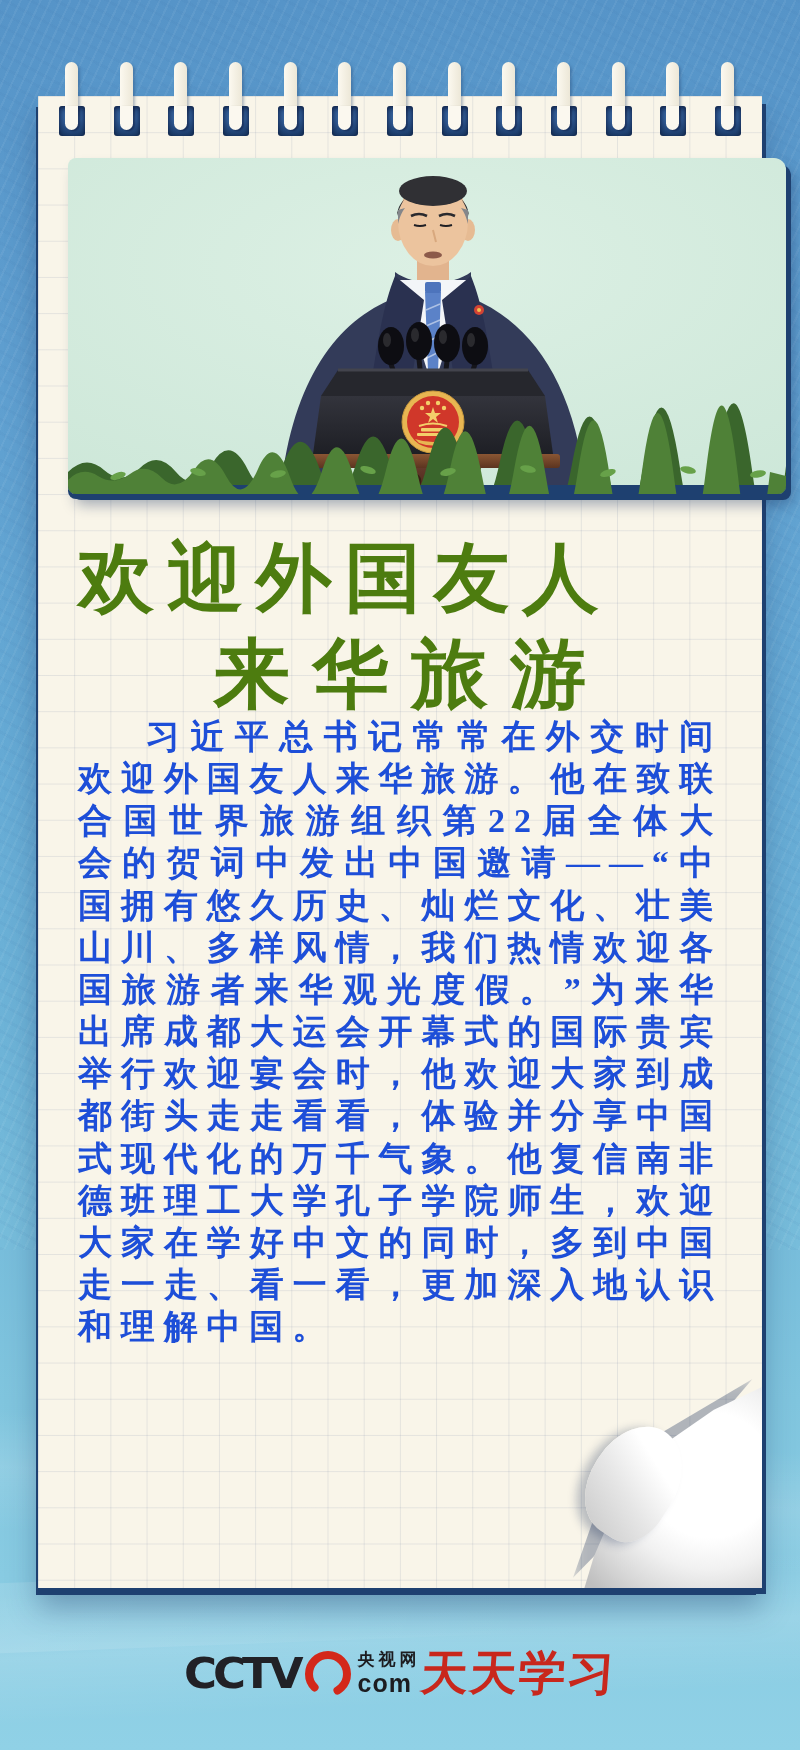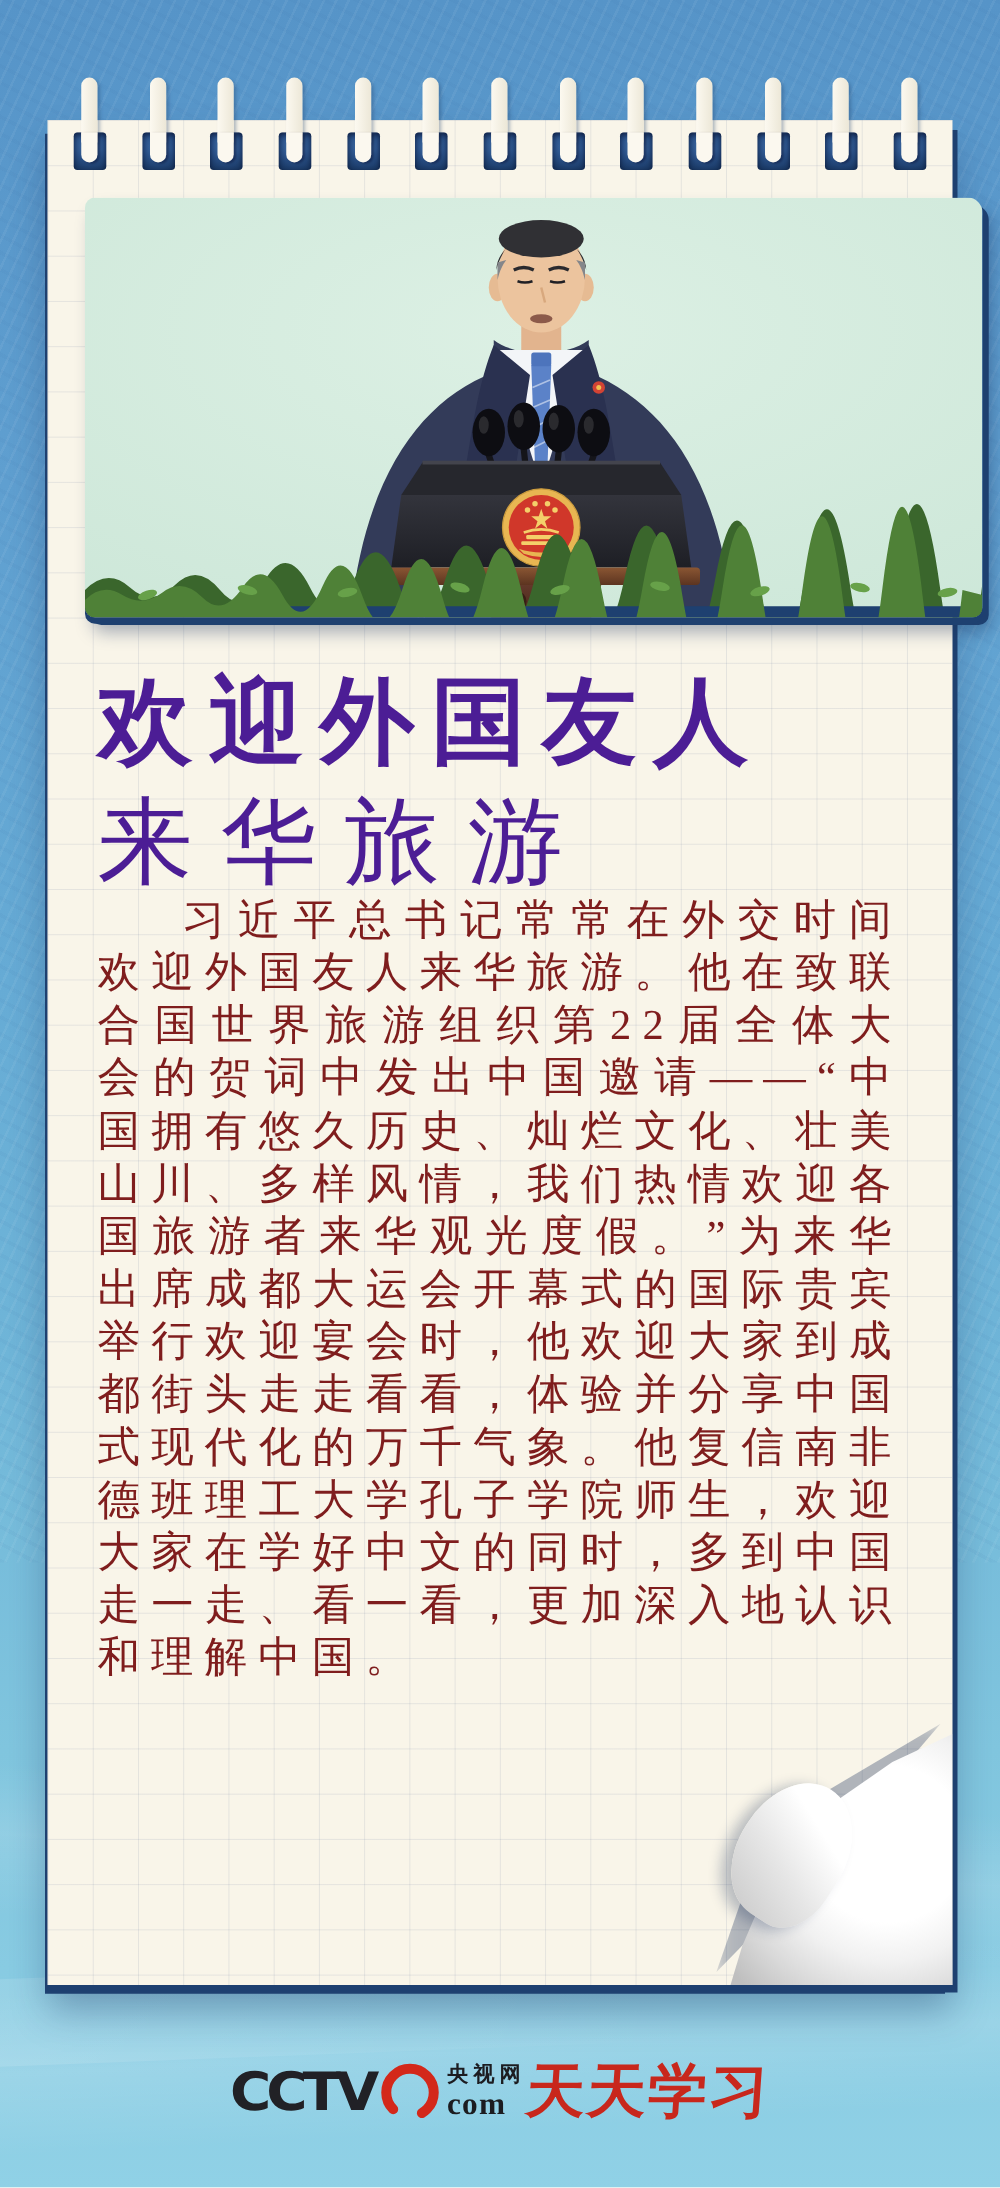--- a/index.html
+++ b/index.html
@@ -36,28 +36,28 @@
   .ring .u{position:absolute;left:6px;top:44px;width:13px;height:24px;background:#fbf8ef;
     border-radius:0 0 7px 7px;box-shadow:2px 1px 2px rgba(0,0,30,.4);}
 
   
   .photo{position:absolute;left:30px;top:62px;width:718px;height:336px;
     border-radius:8px 12px 8px 8px;overflow:hidden;
     box-shadow:0 5px 0 #1e4070,5px 6px 0 #1e4070,7px 11px 14px rgba(25,50,95,.38);}
   .photo svg{display:block;}
 
   
-  .title{position:absolute;left:40px;right:40px;top:438px;color:#4c1d95;}
+  .title{position:absolute;left:40px;right:40px;top:438px;color:#4d7c0f;}
   .title .t1{font-size:76px;font-weight:700;letter-spacing:.17em;line-height:1.18;}
-  .title .t2{font-size:76px;font-weight:400;letter-spacing:.30em;margin-right:-.30em;
-    text-align:left;line-height:1.18;margin-top:6px;}
-
-  
-  .body-text{position:absolute;left:40px;right:40px;top:620px;color:#7f1d1d;
-    font-size:34px;line-height:1.24;letter-spacing:.26em;font-weight:400;
+  .title .t2{font-size:76px;font-weight:700;letter-spacing:.30em;margin-right:-.30em;
+    text-align:center;line-height:1.18;margin-top:6px;}
+
+  
+  .body-text{position:absolute;left:40px;right:40px;top:620px;color:#1d4ed8;
+    font-size:34px;line-height:1.24;letter-spacing:.26em;font-weight:700;
     text-align:justify;text-indent:2em;}
 
   
   .curl{position:absolute;right:0;bottom:0;width:185px;height:205px;pointer-events:none;}
   .curl .shade{position:absolute;right:4px;bottom:4px;width:100%;height:100%;
     background:rgba(22,44,86,.32);clip-path:polygon(97% 0,22% 40%,0 97%,40% 60%);filter:blur(8px);}
   .curl .flap{position:absolute;inset:0;
     background:radial-gradient(circle at 72% 45%,#ffffff 36%,#f1f1f1 54%,#d8d8d8 74%,#bfbfbf 92%);
     clip-path:polygon(100% 2%,74% 13%,50% 28%,32% 46%,18% 66%,9% 85%,4% 100%,100% 100%);}
   .curl .tongue{position:absolute;left:14px;top:40px;width:86px;height:118px;
@@ -66,21 +66,21 @@
     box-shadow:-6px 6px 10px rgba(22,44,86,.28);}
 
   
   .footer{position:absolute;left:0;right:0;top:1642px;display:flex;align-items:center;
     justify-content:center;}
   .cctv{display:flex;align-items:center;}
   .cctv-word{font-family:"DejaVu Sans",sans-serif;font-weight:900;font-size:45px;
     letter-spacing:-4px;color:#212126;transform:scaleY(.94);}
   .swoosh{width:52px;height:52px;margin:0 4px 0 2px;}
   .cctv-col{display:flex;flex-direction:column;justify-content:center;line-height:1;
-    font-family:Liberation Serif, serif;color:#1c1c20;}
+    font-family:Liberation Sans, sans-serif;color:#1c1c20;}
   .site{font-size:17px;font-weight:700;letter-spacing:4px;}
   .domain{font-size:25px;font-weight:700;letter-spacing:1px;margin-top:3px;}
   .program{font-size:47px;font-weight:700;color:#c8271c;transform:skewX(-4deg);
     font-family:"Liberation Serif",serif;letter-spacing:.04em;}
 </style>
 </head>
 <body>
 
 <div class="canvas">
   <div class="bg-tex-a"></div>

